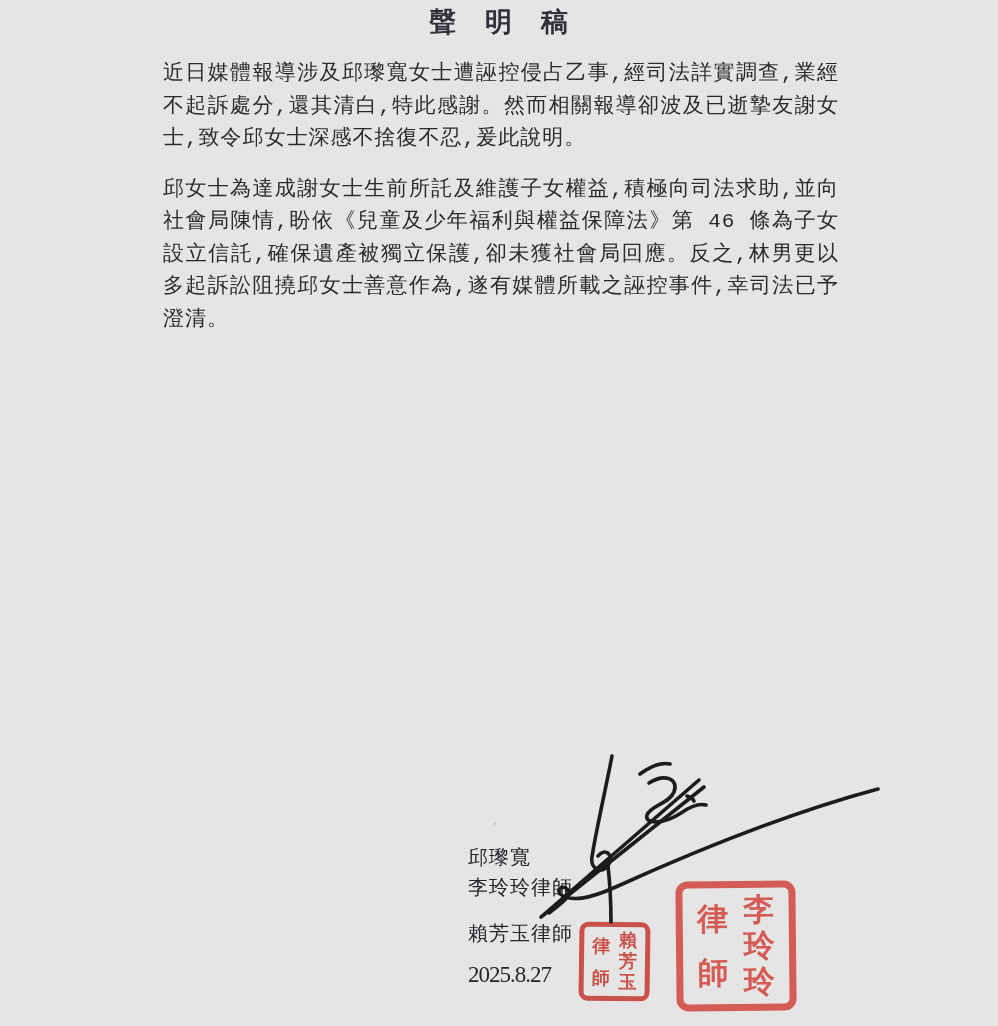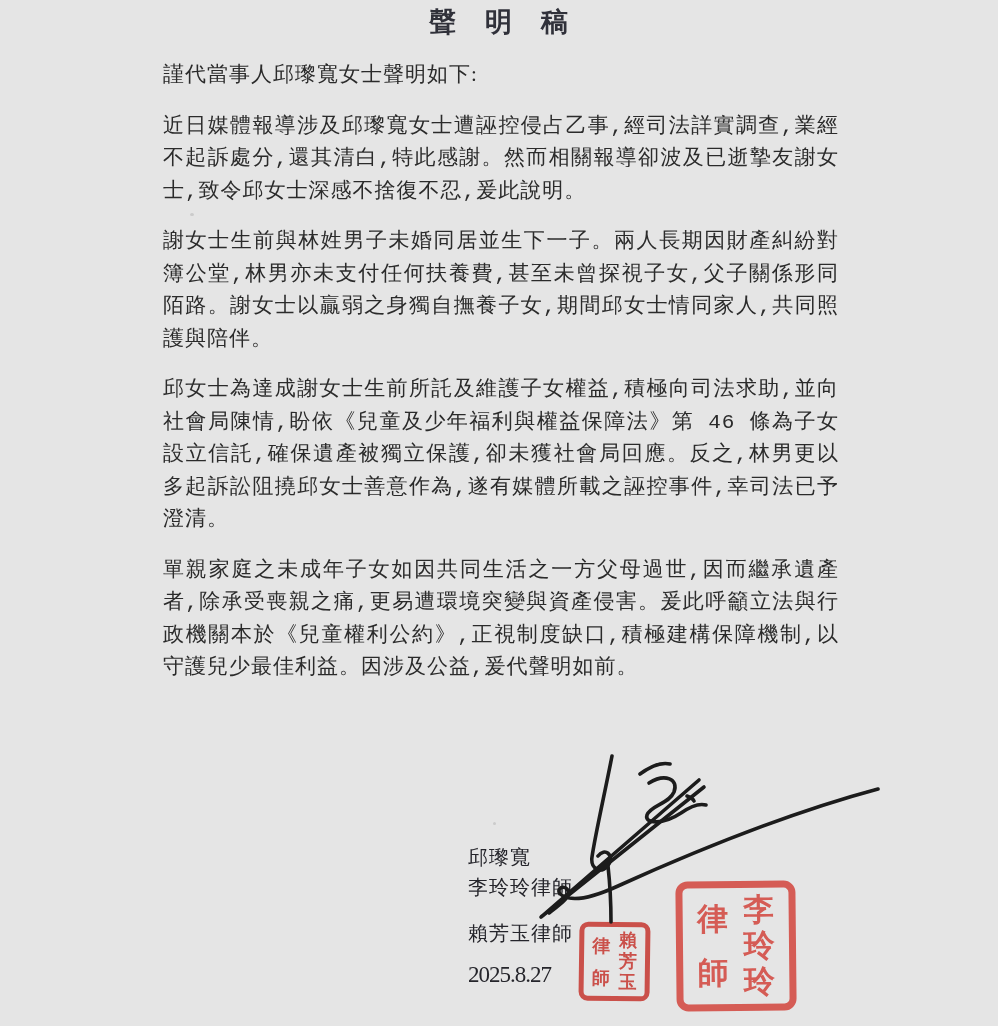--- a/index.html
+++ b/index.html
@@ -76,25 +76,22 @@
   }
 </style>
 </head>
 <body>
 
 <div class="page">
 
   <h1 class="doc-title">聲　明　稿</h1>
 
   <div class="content">
-    <p class="intro">謹代當事人邱瓈寬女士聲明如下:</p>
     <p class="body-para">近日媒體報導涉及邱瓈寬女士遭誣控侵占乙事,經司法詳實調查,業經不起訴處分,還其清白,特此感謝。然而相關報導卻波及已逝摯友謝女士,致令邱女士深感不捨復不忍,爰此說明。</p>
-    <p class="body-para">謝女士生前與林姓男子未婚同居並生下一子。兩人長期因財產糾紛對簿公堂,林男亦未支付任何扶養費,甚至未曾探視子女,父子關係形同陌路。謝女士以贏弱之身獨自撫養子女,期間邱女士情同家人,共同照護與陪伴。</p>
     <p class="body-para">邱女士為達成謝女士生前所託及維護子女權益,積極向司法求助,並向社會局陳情,盼依《兒童及少年福利與權益保障法》第 46 條為子女設立信託,確保遺產被獨立保護,卻未獲社會局回應。反之,林男更以多起訴訟阻撓邱女士善意作為,遂有媒體所載之誣控事件,幸司法已予澄清。</p>
-    <p class="body-para">單親家庭之未成年子女如因共同生活之一方父母過世,因而繼承遺產者,除承受喪親之痛,更易遭環境突變與資產侵害。爰此呼籲立法與行政機關本於《兒童權利公約》,正視制度缺口,積極建構保障機制,以守護兒少最佳利益。因涉及公益,爰代聲明如前。</p>
   </div>
 
   <div class="sig-line sig-principal">邱瓈寬</div>
   <div class="sig-line sig-lawyer1">李玲玲律師</div>
   <div class="sig-line sig-lawyer2">賴芳玉律師</div>
   <div class="sig-line sig-date">2025.8.27</div>
 
   <svg class="signature-svg" viewBox="0 0 998 1026" xmlns="http://www.w3.org/2000/svg">
     <g fill="none" stroke="#1c1c1c" stroke-width="3.6" stroke-linecap="round" stroke-linejoin="round">
       <path d="M612,756 C605,792 595,836 592,857 C590,870 603,875 609,864 C614,855 605,847 598,856"></path>

